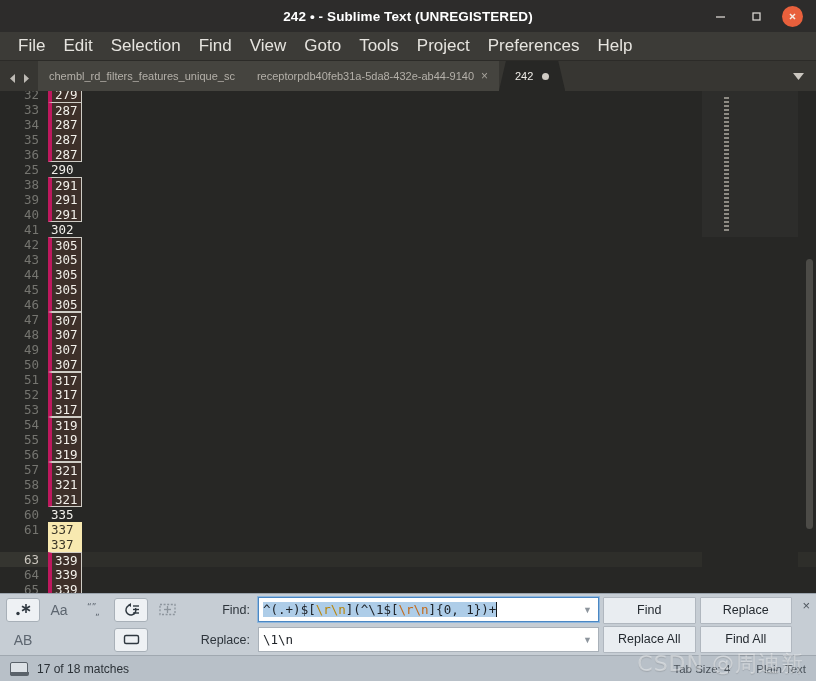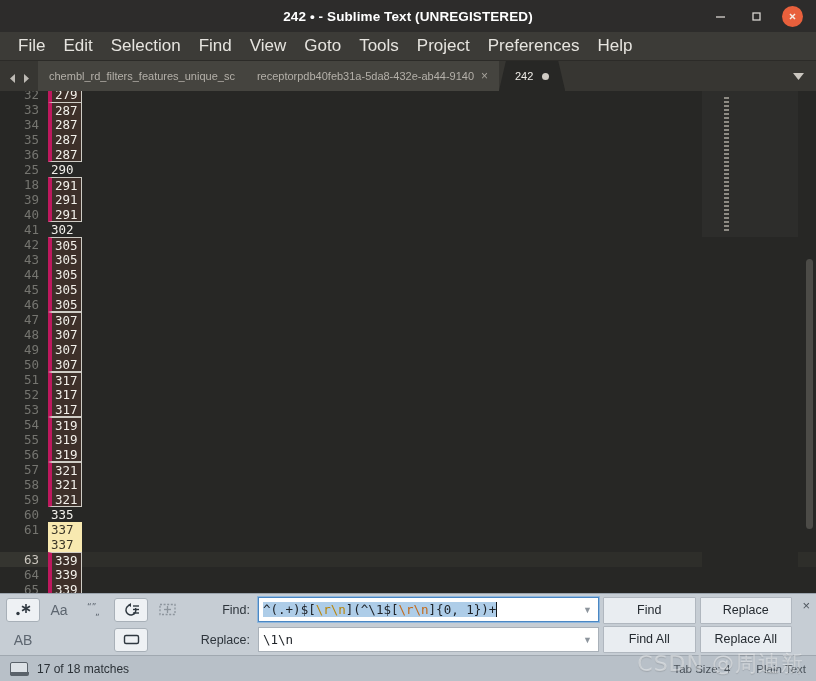--- a/index.html
+++ b/index.html
@@ -311,21 +311,21 @@
   </div>
 
   <div class="editor-wrap">
     <div class="gutterlines" id="gutter">
         <div class="ln" style="position: absolute; top: -4px;">32</div>
         <div class="ln" style="position: absolute; top: 11px;">33</div>
         <div class="ln" style="position: absolute; top: 26px;">34</div>
         <div class="ln" style="position: absolute; top: 41px;">35</div>
         <div class="ln" style="position: absolute; top: 56px;">36</div>
         <div class="ln" style="position: absolute; top: 71px;">25</div>
-        <div class="ln" style="position: absolute; top: 86px;">18</div>
+        <div class="ln" style="position: absolute; top: 86px;">38</div>
         <div class="ln" style="position: absolute; top: 101px;">39</div>
         <div class="ln" style="position: absolute; top: 116px;">40</div>
         <div class="ln" style="position: absolute; top: 131px;">41</div>
         <div class="ln" style="position: absolute; top: 146px;">42</div>
         <div class="ln" style="position: absolute; top: 161px;">43</div>
         <div class="ln" style="position: absolute; top: 176px;">44</div>
         <div class="ln" style="position: absolute; top: 191px;">45</div>
         <div class="ln" style="position: absolute; top: 206px;">46</div>
         <div class="ln" style="position: absolute; top: 221px;">47</div>
         <div class="ln" style="position: absolute; top: 236px;">48</div>
@@ -562,22 +562,22 @@
         </div>
       </div>
     </div>
 
     <div class="fp-buttons">
       <div class="btn-row">
         <div class="btn">Find</div>
         <div class="btn">Replace</div>
       </div>
       <div class="btn-row">
+        <div class="btn">Replace All</div>
         <div class="btn">Find All</div>
-        <div class="btn">Replace All</div>
       </div>
     </div>
 
     <div class="fp-close">×</div>
   </div>
 
   <div class="statusbar">
     <div class="sb-icon"></div>
     <div class="sb-text">17 of 18 matches</div>
     <div class="sb-right">

